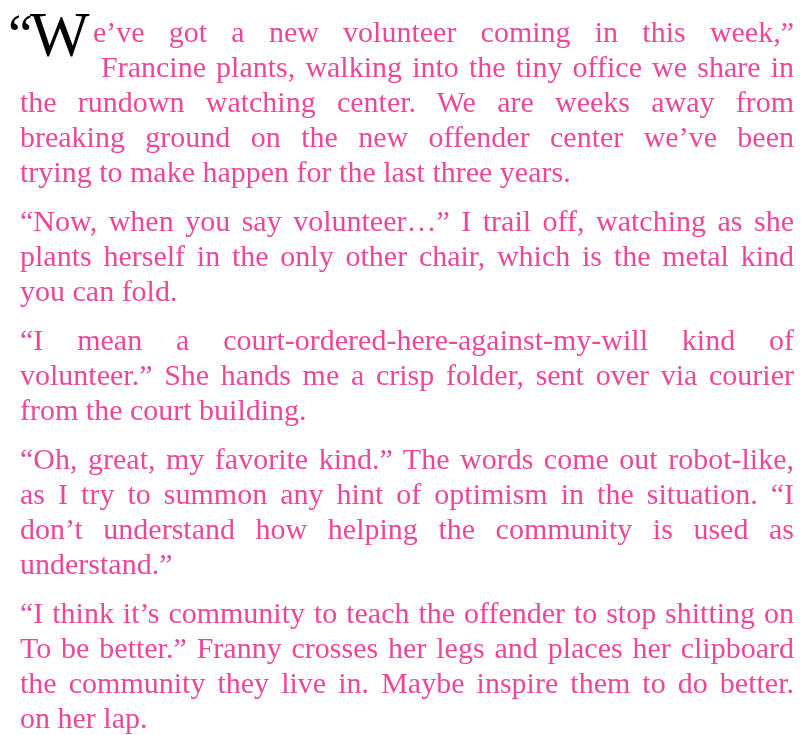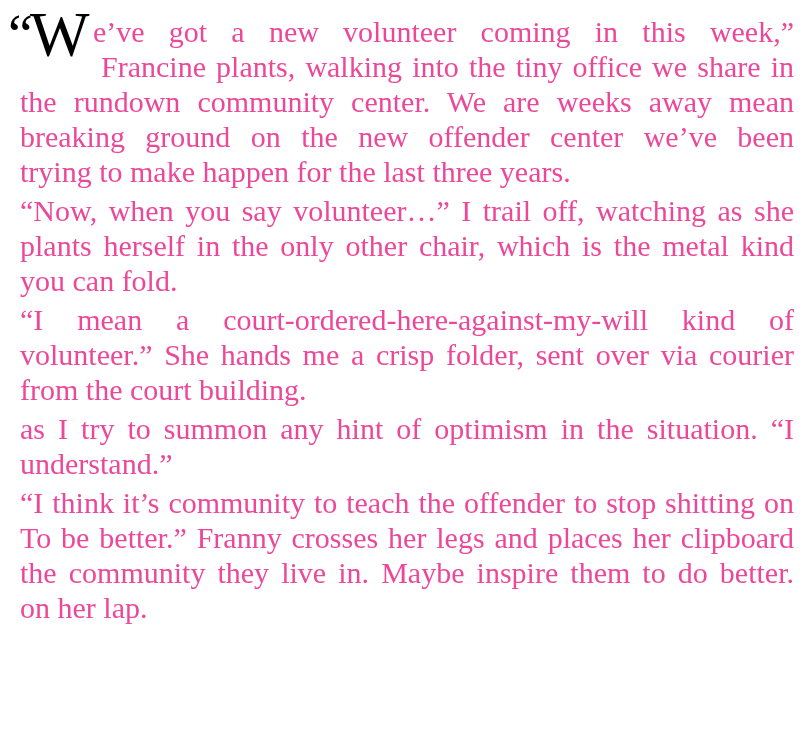--- a/index.html
+++ b/index.html
@@ -39,21 +39,21 @@
   }
   .dc-letter {
     position: absolute;
     top: 4px;
     left: 30px;
     font-size: 63px;
     line-height: 1;
   }
   
   .para { margin: 0; padding: 0; }
-  .para + .para { margin-top: 4px; }
+  .para + .para { margin-top: 14px; }
   .line {
     font-size: 30px;
     line-height: 35px;
     text-align: justify;
     text-align-last: justify;
     white-space: normal;
     color: #ec4899;
   }
   .line.last { text-align-last: left; }
   
@@ -65,36 +65,38 @@
 
 <div class="page">
   <div class="dropcap">
     <span class="dc-quote">“</span>
     <span class="dc-letter">W</span>
   </div>
   <div id="body-text">
       <div class="para">
         <div class="line">e’ve got a new volunteer coming in this week,”</div>
         <div class="line">Francine plants, walking into the tiny office we share in</div>
-        <div class="line">the rundown community center. We are weeks away mean</div>
+        <div class="line">the rundown watching center. We are weeks away from</div>
         <div class="line">breaking ground on the new offender center we’ve been</div>
         <div class="line last">trying to make happen for the last three years.</div>
       </div>
       <div class="para">
         <div class="line">“Now, when you say volunteer…” I trail off, watching as she</div>
         <div class="line">plants herself in the only other chair, which is the metal kind</div>
         <div class="line last">you can fold.</div>
       </div>
       <div class="para">
         <div class="line">“I mean a court-ordered-here-against-my-will kind of</div>
         <div class="line">volunteer.” She hands me a crisp folder, sent over via courier</div>
         <div class="line last">from the court building.</div>
       </div>
       <div class="para">
+        <div class="line">“Oh, great, my favorite kind.” The words come out robot-like,</div>
         <div class="line">as I try to summon any hint of optimism in the situation. “I</div>
+        <div class="line">don’t understand how helping the community is used as</div>
         <div class="line last">understand.”</div>
       </div>
       <div class="para">
         <div class="line">“I think it’s community to teach the offender to stop shitting on</div>
         <div class="line">To be better.” Franny crosses her legs and places her clipboard</div>
         <div class="line">the community they live in. Maybe inspire them to do better.</div>
         <div class="line last">on her lap.</div>
       </div>
     </div>
 </div>

